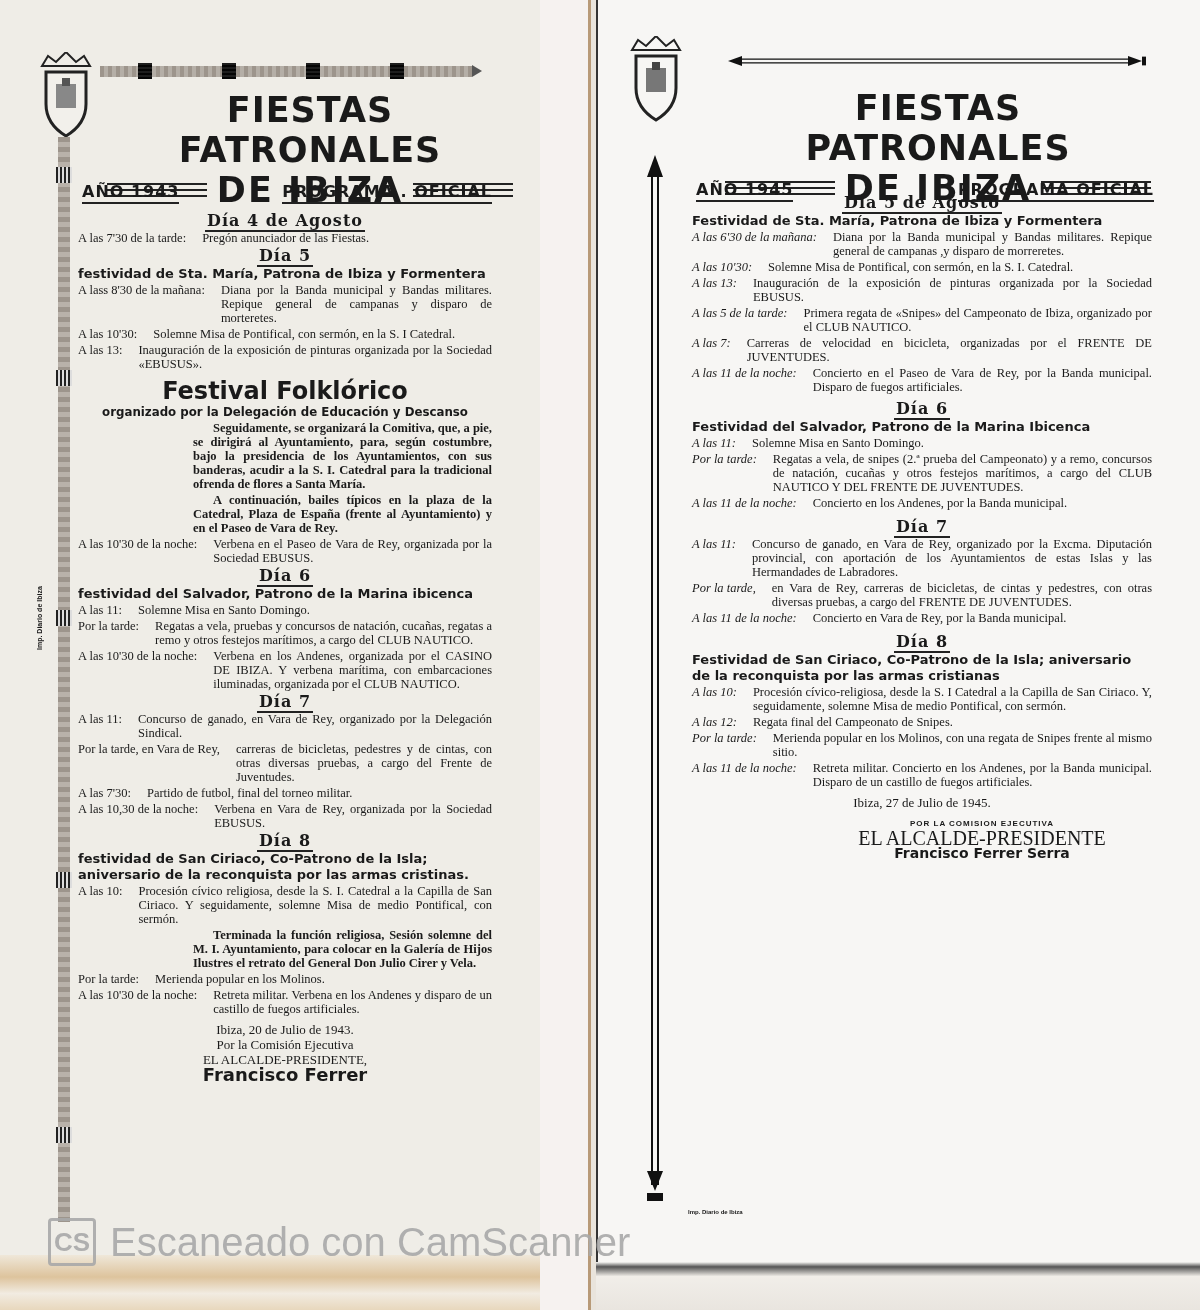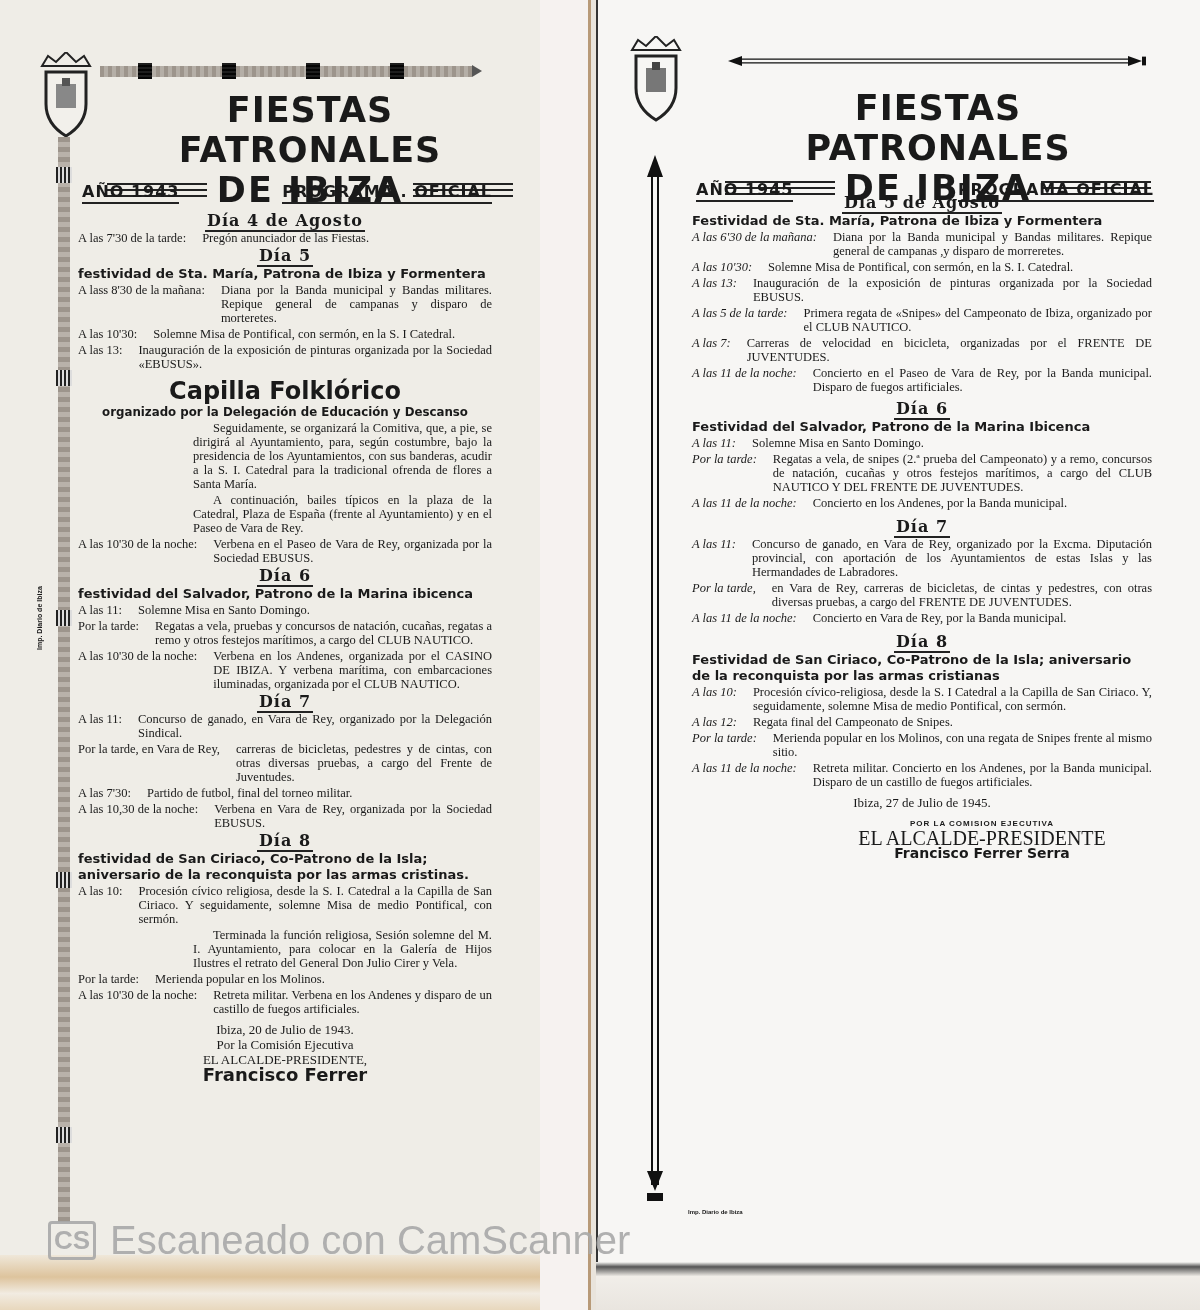--- a/index.html
+++ b/index.html
@@ -61,31 +61,31 @@
   .col { position: absolute; font-size: 12.5px; line-height: 14px; }
   .day { text-align: center; margin: 4px 0 2px; }
   .day span { font-family: "DejaVu Serif", serif; font-weight: 900; font-size: 16px; letter-spacing: 1px;
     border-bottom: 2px solid #222; padding: 0 2px; }
   .fest { font-family: "DejaVu Sans", sans-serif; font-weight: bold; font-size: 13px; line-height: 16px; margin-bottom: 1px; }
   .big { font-family: "DejaVu Sans", sans-serif; font-weight: bold; font-size: 24px; text-align: center; margin: 6px 0 0; line-height: 28px; }
   .sub { font-family: "DejaVu Sans", sans-serif; font-weight: bold; font-size: 11.8px; text-align: center; margin-bottom: 2px; }
   .ev { display: flex; margin: 1px 0 2px; text-align: justify; }
   .ev .when { white-space: nowrap; padding-right: 16px; }
   .ev .what { flex: 1; }
-  .para { padding-left: 115px; text-indent: 20px; margin: 1px 0 2px; text-align: justify; }
+  .para { padding-left: 115px; text-indent: 20px; margin: 1px 0 2px; text-align: justify; font-weight: bold; }
   .right-col .when { font-style: italic; }
   .sign { text-align: center; font-size: 13px; line-height: 15px; }
   .sign .name { font-family: "DejaVu Sans", sans-serif; font-weight: bold; font-size: 18px; }
   .sign .small-caps { font-size: 8px; font-weight: bold; letter-spacing: 1px; font-family: "Liberation Sans", sans-serif; }
 
   .imprint-right { position: absolute; left: 688px; top: 1209px; font-size: 6px; font-weight: bold; font-family: "Liberation Sans", sans-serif; }
 
   .watermark { position: absolute; left: 48px; top: 1218px; display: flex; align-items: center; gap: 14px;
     color: #a9a9a9; font-family: "Liberation Sans", sans-serif; font-size: 40px; opacity: .9; }
-  .watermark .logo { width: 48px; height: 39px; border: 3px solid #a9a9a9; border-radius: 4px; display: flex;
+  .watermark .logo { width: 48px; height: 48px; border: 3px solid #a9a9a9; border-radius: 4px; display: flex;
     align-items: center; justify-content: center; font-size: 26px; font-weight: bold; box-sizing: border-box; }
 </style>
 </head>
 <body>
 
 <div class="page" id="page-left"></div>
 <div id="gap">
   <div class="edge1"></div>
   <div class="edge2"></div>
   <div class="edge3"></div>
@@ -145,21 +145,21 @@
       <span class="what">Diana por la Banda municipal y Bandas militares. Repique general de campanas y disparo de morteretes.</span>
     </div>
   <div class="ev">
       <span class="when">A las 10'30:</span>
       <span class="what">Solemne Misa de Pontifical, con sermón, en la S. I Catedral.</span>
     </div>
   <div class="ev">
       <span class="when">A las 13:</span>
       <span class="what">Inauguración de la exposición de pinturas organizada por la Sociedad «EBUSUS».</span>
     </div>
-  <div class="big">Capilla Folklórico</div>
+  <div class="big">Festival Folklórico</div>
   <div class="sub">organizado por la Delegación de Educación y Descanso</div>
   <div class="para">Seguidamente, se organizará la Comitiva, que, a pie, se dirigirá al Ayuntamiento, para, según costumbre, bajo la presidencia de los Ayuntamientos, con sus banderas, acudir a la S. I. Catedral para la tradicional ofrenda de flores a Santa María.</div>
   <div class="para">A continuación, bailes típicos en la plaza de la Catedral, Plaza de España (frente al Ayuntamiento) y en el Paseo de Vara de Rey.</div>
   <div class="ev">
       <span class="when">A las 10'30 de la noche:</span>
       <span class="what">Verbena en el Paseo de Vara de Rey, organizada por la Sociedad EBUSUS.</span>
     </div>
 
   <div class="day"><span>Día 6</span></div>
   <div class="fest">festividad del Salvador, Patrono de la Marina ibicenca</div>

